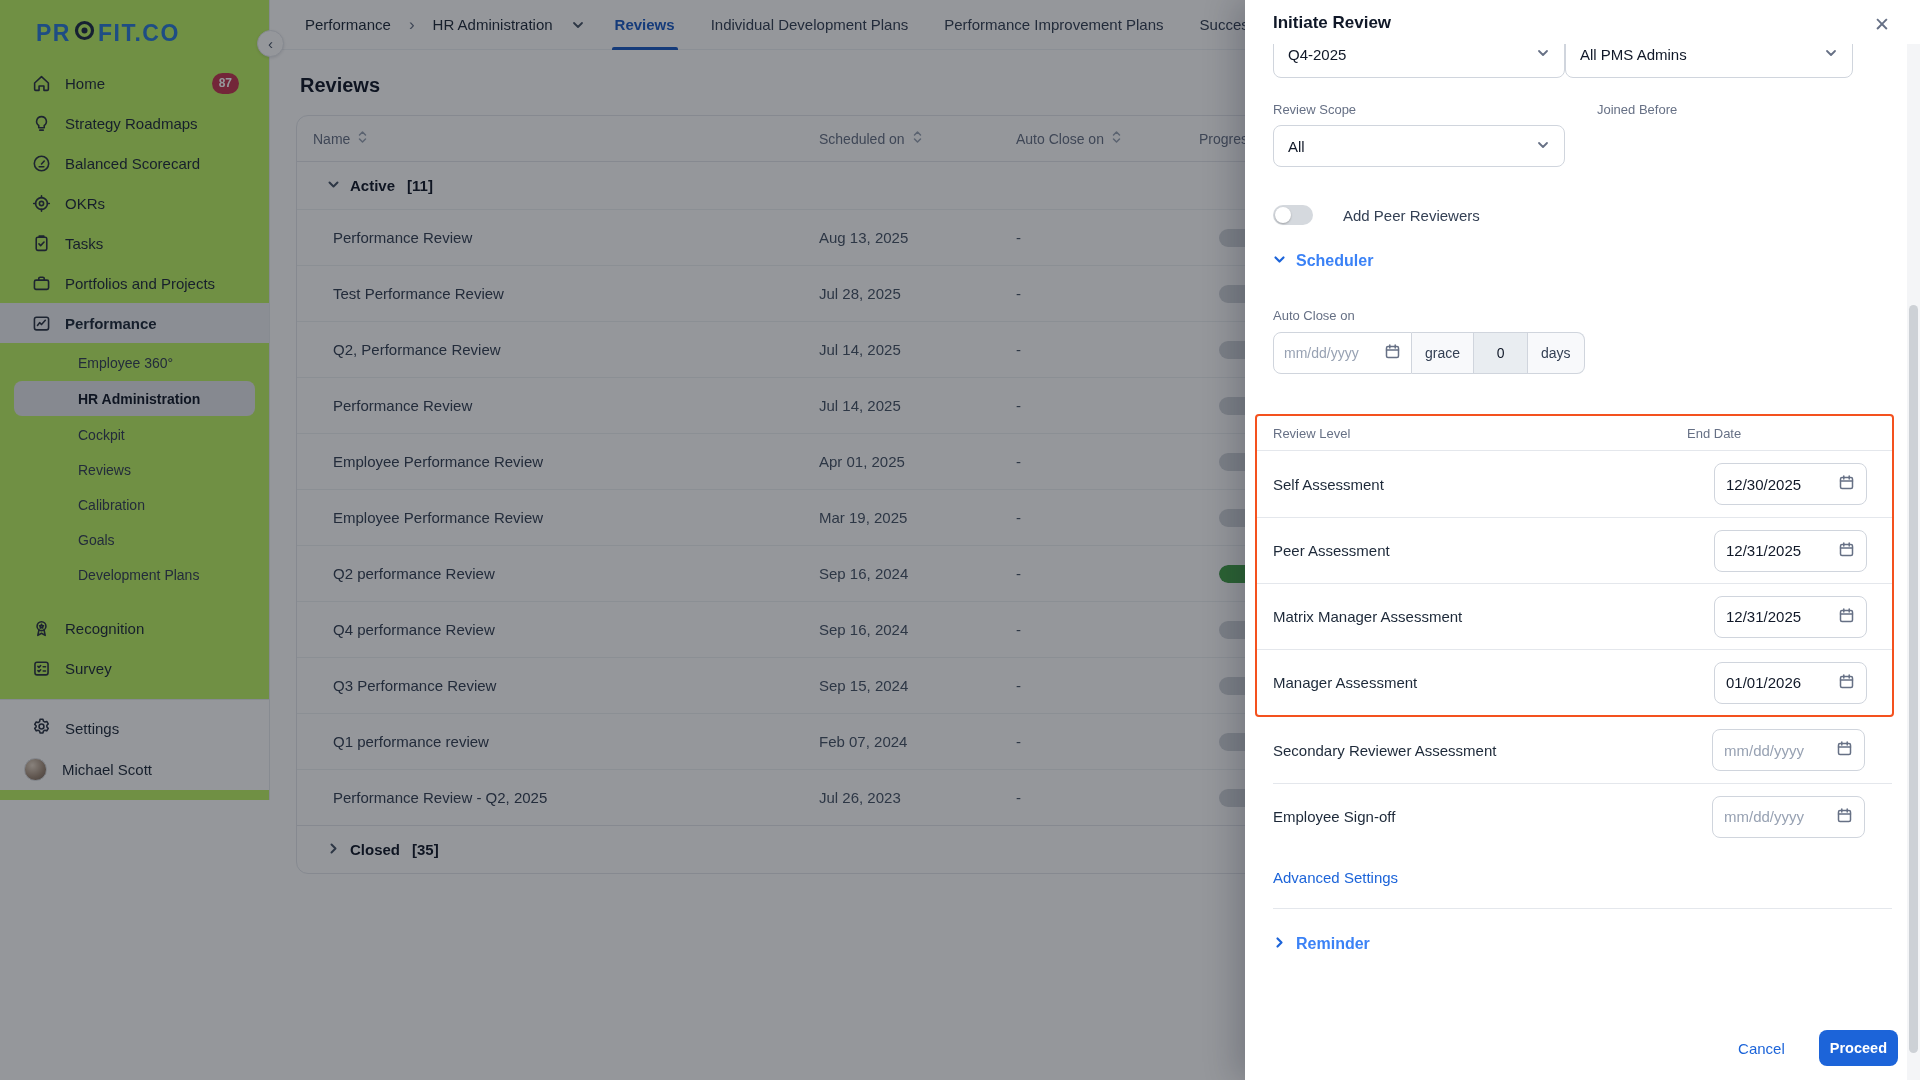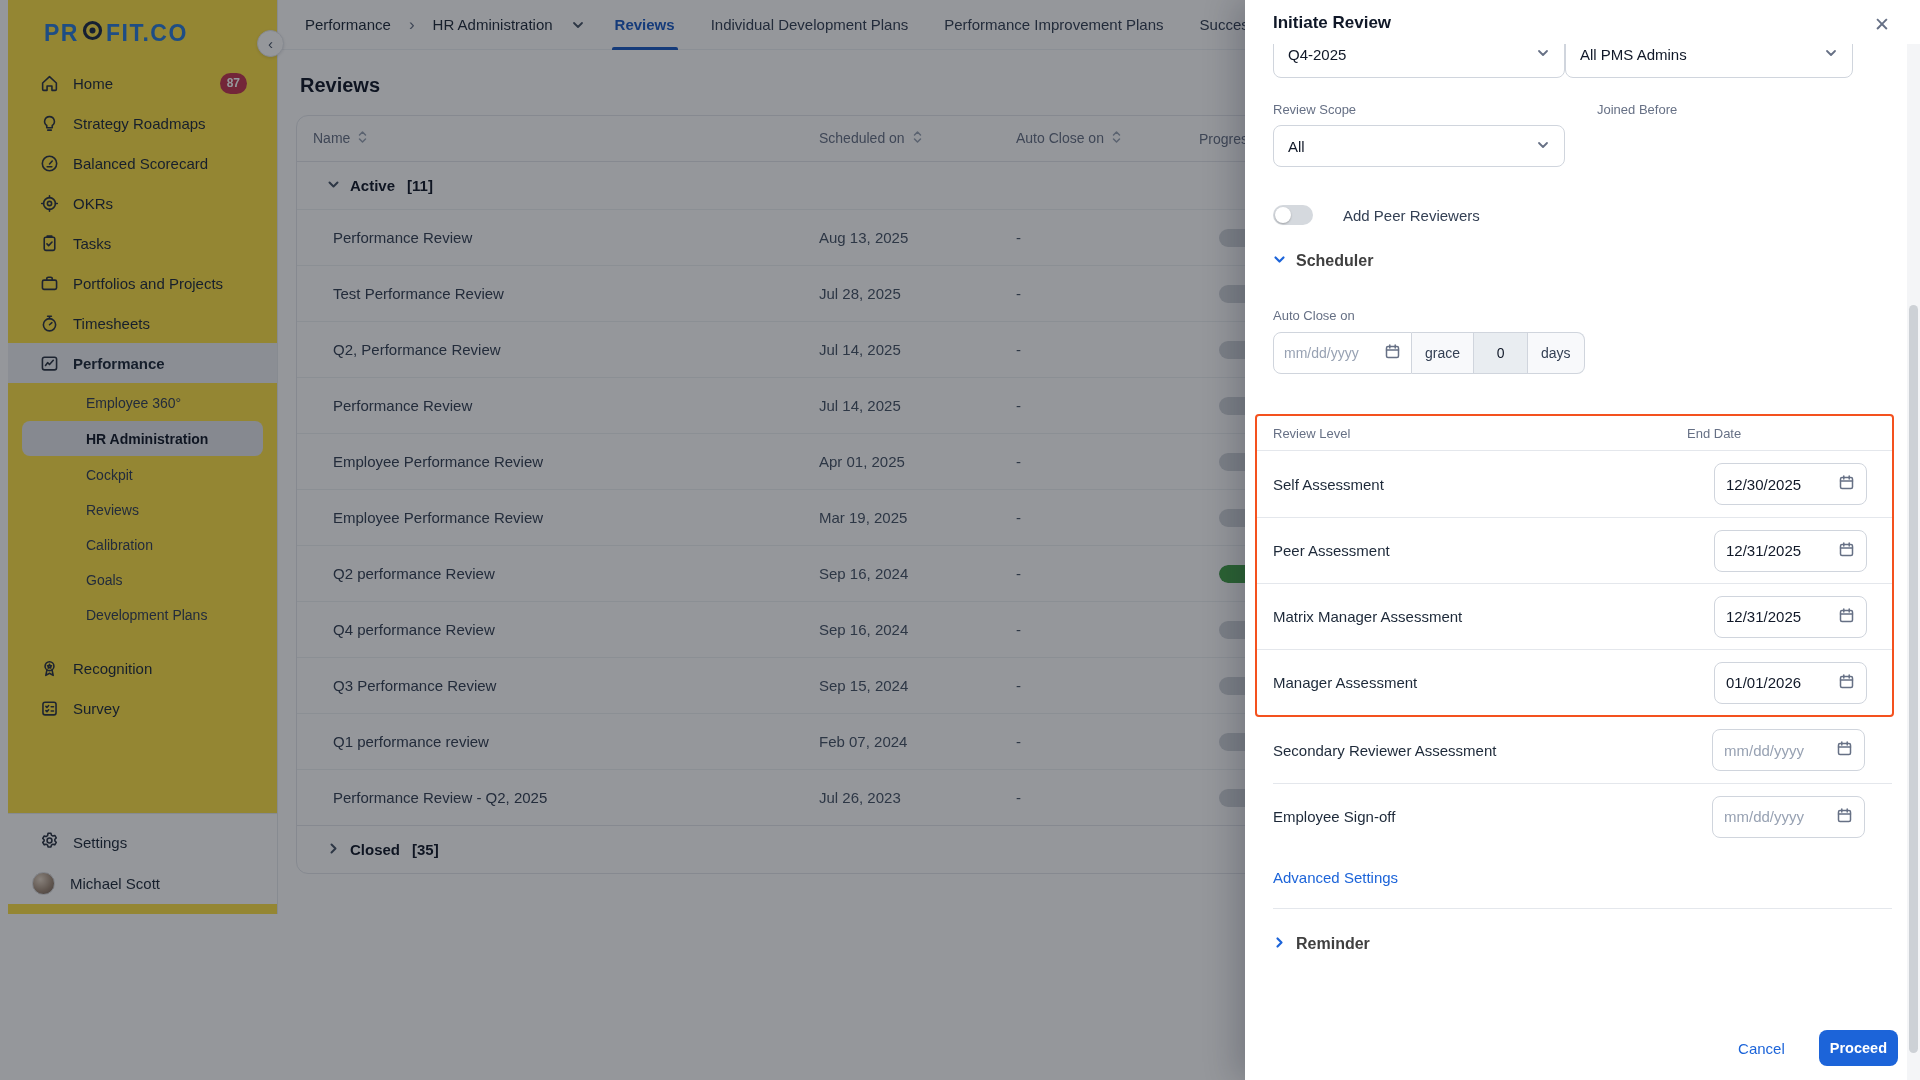--- a/index.html
+++ b/index.html
@@ -1,20 +1,20 @@
 <!DOCTYPE html>
 <html><head>
 <meta charset="utf-8">
 <style>
   html,body{margin:0;padding:0;overflow:hidden;background:#fff;}
   *{box-sizing:border-box;}
   .app{position:relative;width:1920px;height:1080px;font-family:"Liberation Sans",sans-serif;color:#1d2939;overflow:hidden;background:#fff;}
 
   
-  .sidebar{position:absolute;left:8px;top:0;width:270px;height:914px;background:#fde047;border-right:1px solid #e7eaee;z-index:1;}
+  .sidebar{position:absolute;left:0;top:0;width:270px;height:800px;background:#bef264;border-right:1px solid #e7eaee;z-index:1;}
   .logo{display:flex;align-items:center;gap:2px;padding:20px 0 14px 36px;font-weight:bold;font-size:23px;letter-spacing:1.5px;color:#2b7cd6;}
   .logo .logo-target{margin:0 1px;}
   .nav{padding-top:2px;}
   .nav-item{position:relative;display:flex;align-items:center;gap:14px;height:40px;padding:0 16px 0 32px;font-size:15px;color:#1d2939;cursor:pointer;}
   .nav-item.active{background:#edeff2;font-weight:bold;}
   .nav-icon{display:flex;width:19px;height:19px;flex:0 0 19px;align-items:center;justify-content:center;}
   .nav-icon svg{width:19px;height:19px;stroke:#2a3342;fill:none;stroke-width:1.5;stroke-linecap:round;stroke-linejoin:round;}
   .nav-label{flex:1;white-space:nowrap;overflow:hidden;}
   .nav-badge{min-width:27px;height:21px;border-radius:11px;background:#c23750;color:#fff;font-size:12px;font-weight:bold;display:flex;align-items:center;justify-content:center;padding:0 7px;margin-right:14px;}
   .nav-sub{padding:2px 0 6px 0;}
@@ -40,21 +40,21 @@
   .tabset{display:flex;align-items:stretch;height:50px;margin-left:30px;gap:36px;white-space:nowrap;}
   .tab{position:relative;display:flex;align-items:center;color:#344054;cursor:pointer;}
   .tab.active{color:#1c5cc5;font-weight:bold;}
   .tab.active::after{content:"";position:absolute;left:-3px;right:-3px;bottom:0;height:3px;background:#1c5cc5;border-radius:2px 2px 0 0;}
 
   .page-title{margin:24px 0 0 30px;font-size:20px;font-weight:bold;color:#101828;}
 
   
   .table-card{position:absolute;left:26px;top:115px;width:1590px;border:1px solid #e4e7ec;border-radius:12px;background:#fff;overflow:hidden;}
   .thead{display:grid;grid-template-columns:506px 197px 183px 1fr;align-items:center;height:45px;padding-left:16px;color:#667085;font-size:14px;}
-  .th{display:flex;align-items:flex-start;gap:8px;}
+  .th{display:flex;align-items:center;gap:8px;}
   .sort-icon svg{width:9px;height:14px;stroke:#98a2b3;fill:none;stroke-width:1.5;stroke-linecap:round;stroke-linejoin:round;}
   .group-row{display:flex;align-items:center;gap:10px;height:48px;padding-left:30px;border-top:1px solid #e4e7ec;font-size:15px;font-weight:bold;color:#101828;cursor:pointer;}
   .group-row svg{width:13px;height:13px;stroke:#475467;fill:none;stroke-width:2;stroke-linecap:round;stroke-linejoin:round;}
   .group-count{margin-left:2px;text-align:center;}
   .trow{display:grid;grid-template-columns:506px 197px 183px 1fr;align-items:center;height:56px;padding-left:16px;border-top:1px solid #eef0f3;font-size:15px;cursor:pointer;}
   .cell-name{padding-left:20px;color:#344054;}
   .cell-date,.cell-auto{color:#475467;}
   .pill{width:48px;height:18px;border-radius:9px;background:#d3d7dc;margin-left:20px;position:relative;overflow:hidden;}
   .pill .pill-fill{position:absolute;left:0;top:0;bottom:0;width:26px;background:#43a047;border-radius:9px 0 0 9px;}
 
@@ -79,21 +79,21 @@
   .label-row{display:flex;gap:32px;margin-top:24px;font-size:13px;color:#667085;}
   .label-row .f292,.label-row .f288{border:none;height:auto;padding:0;}
   .field-row{display:flex;gap:32px;margin-top:8px;}
   .field-row .field{height:42px;}
 
   .toggle-row{display:flex;align-items:center;gap:30px;margin-top:38px;cursor:pointer;}
   .toggle{width:40px;height:20px;border-radius:10px;background:#d5d9de;position:relative;}
   .toggle .knob{position:absolute;left:2px;top:2px;width:16px;height:16px;border-radius:50%;background:#fff;box-shadow:0 1px 2px rgba(0,0,0,.25);}
   .toggle-label{font-size:15px;color:#344054;}
 
-  .section-head{display:flex;align-items:center;gap:10px;margin-top:27px;font-size:16px;font-weight:bold;color:#404040;cursor:pointer;}
+  .section-head{display:flex;align-items:center;gap:10px;margin-top:27px;font-size:16px;font-weight:bold;color:#3b82f6;cursor:pointer;}
   .section-head svg{width:13px;height:13px;stroke:#1c64d9;fill:none;stroke-width:2.2;stroke-linecap:round;stroke-linejoin:round;}
 
   .ac-label{margin-top:38px;font-size:13px;color:#667085;}
   .ac-group{display:flex;margin-top:9px;height:42px;font-size:14px;}
   .ac-date{display:flex;align-items:center;width:139px;border:1px solid #d0d5dd;border-radius:8px 0 0 8px;padding:0 10px;color:#98a2b3;font-size:14px;background:#fff;cursor:pointer;}
   .ac-date .grow{flex:1;}
   .ac-cell{display:flex;align-items:center;justify-content:center;border:1px solid #d0d5dd;border-left:none;padding:0 13px;background:#f8f9fb;color:#344054;}
   .ac-val{background:#e9edf1;color:#101828;min-width:54px;cursor:text;}
   .ac-days{border-radius:0 8px 8px 0;}
 
@@ -192,30 +192,20 @@
           <div class="nav-item">
     <span class="nav-icon">
               <svg viewBox="0 0 18 18">
                 <rect x="2.3" y="5.8" width="13.4" height="8.8" rx="1.5"></rect>
                 <path d="M6.4 5.8V4.4A1.4 1.4 0 0 1 7.8 3h2.4a1.4 1.4 0 0 1 1.4 1.4v1.4"></path>
               </svg>
             </span>
     <span class="nav-label">Portfolios and Projects</span>
 
   </div>
-          <div class="nav-item">
-    <span class="nav-icon">
-              <svg viewBox="0 0 18 18">
-                <circle cx="9" cy="10.2" r="5.8"></circle>
-                <path d="M9 4.4V2.6M7.2 2.2h3.6M9 10.2l2.3-2"></path>
-              </svg>
-            </span>
-    <span class="nav-label">Timesheets</span>
-
-  </div>
           <div class="nav-item active">
     <span class="nav-icon">
               <svg viewBox="0 0 18 18">
                 <rect x="2.3" y="3" width="13.4" height="12" rx="2"></rect>
                 <path d="M5.2 10.8l2-2.6 1.8 1.8 3.6-4"></path>
               </svg>
             </span>
     <span class="nav-label">Performance</span>
 
   </div>

